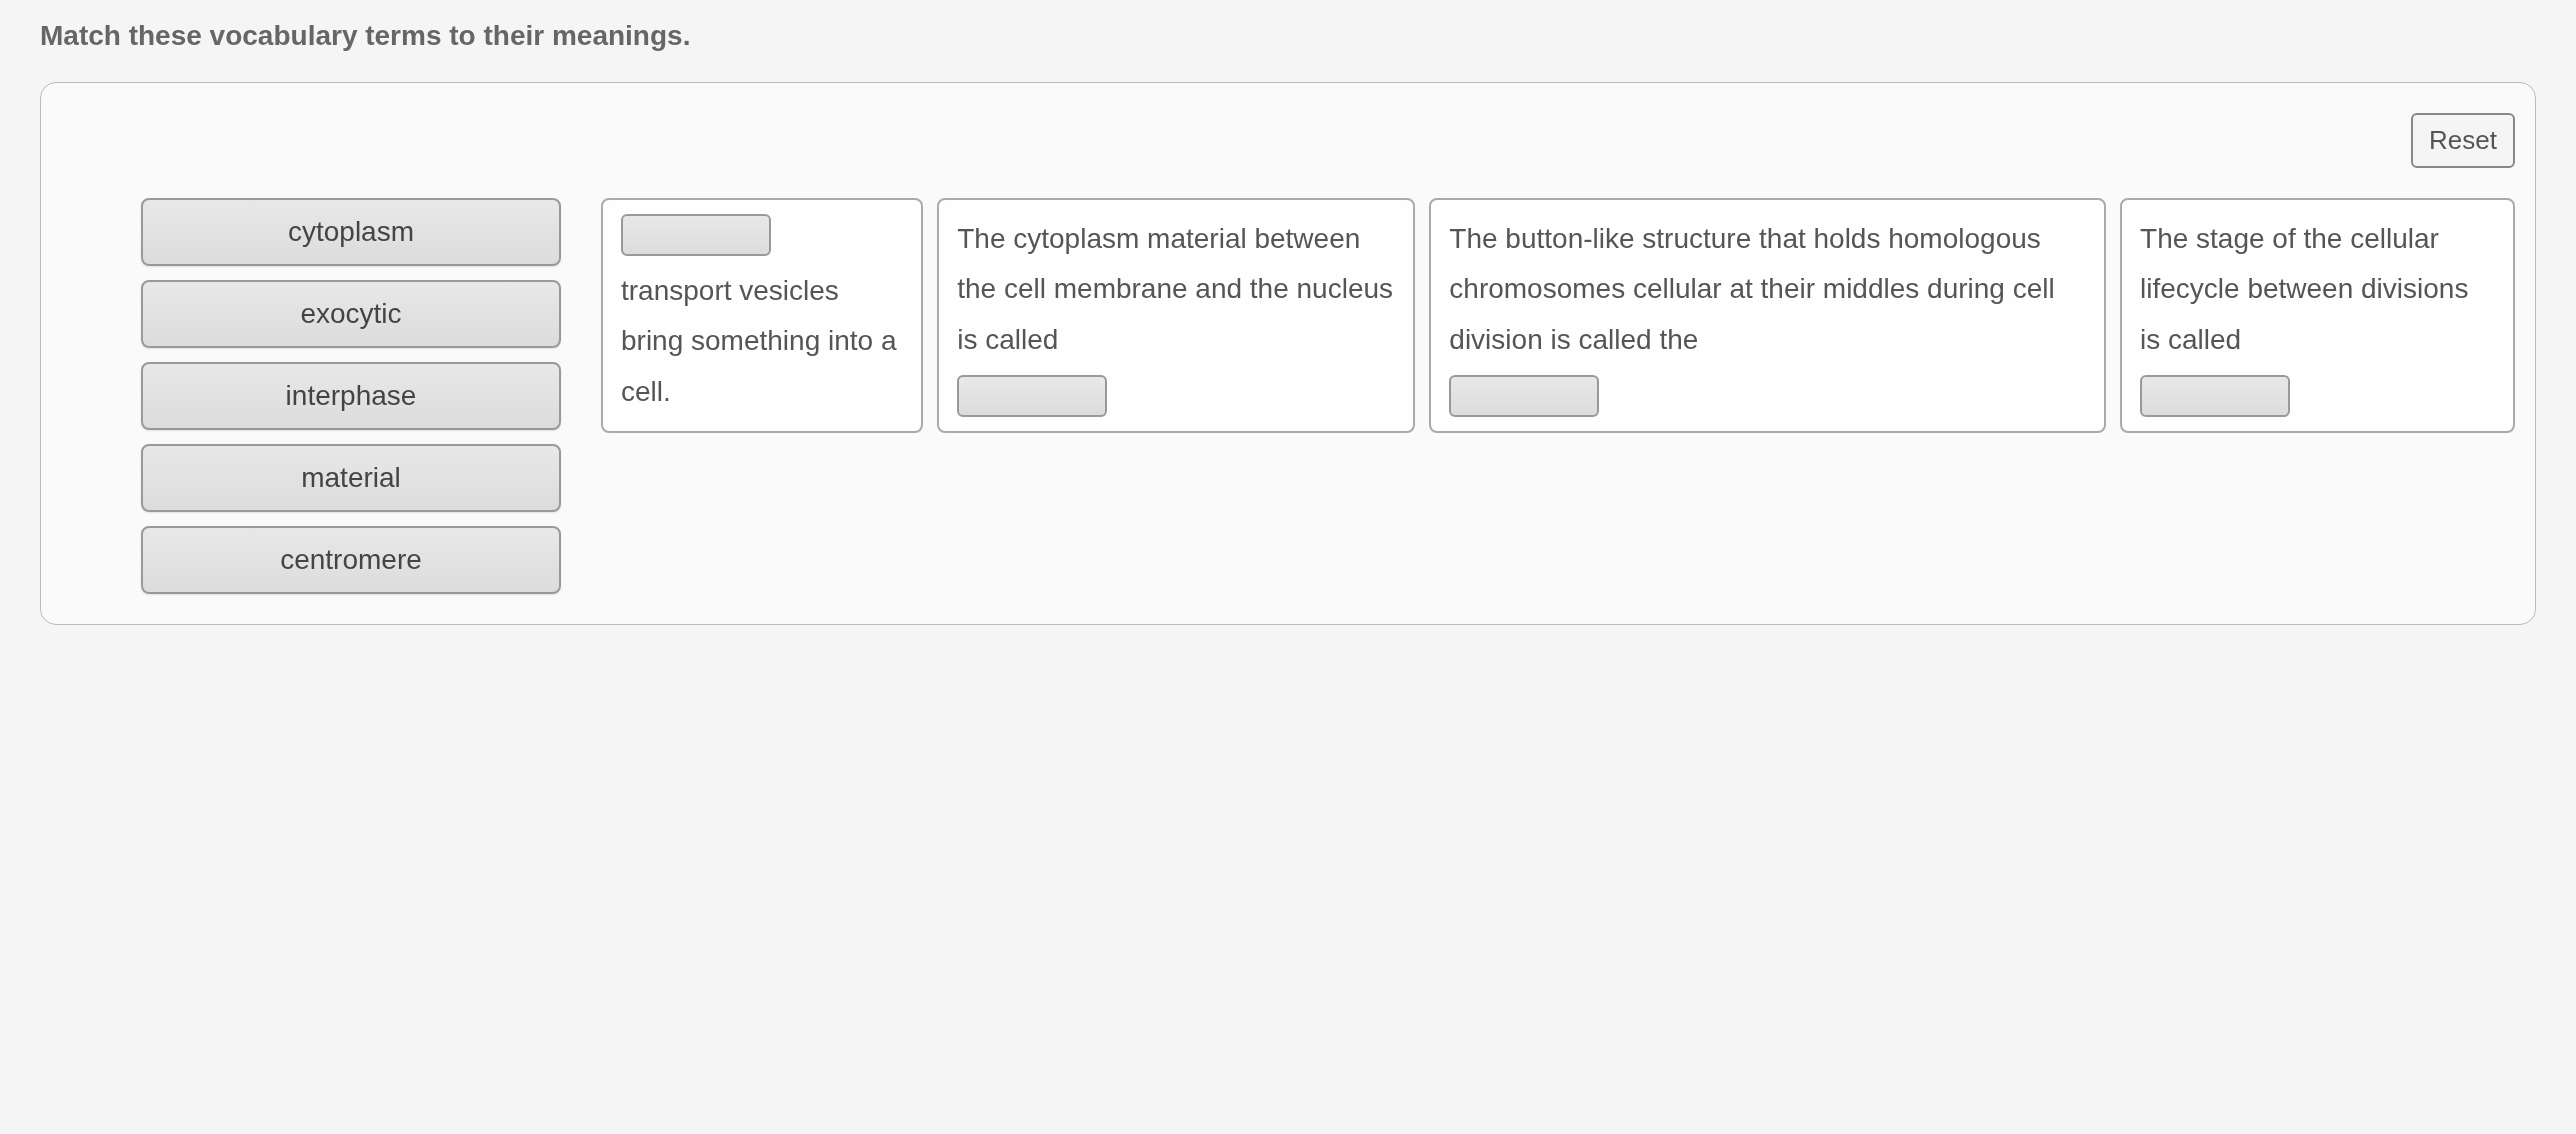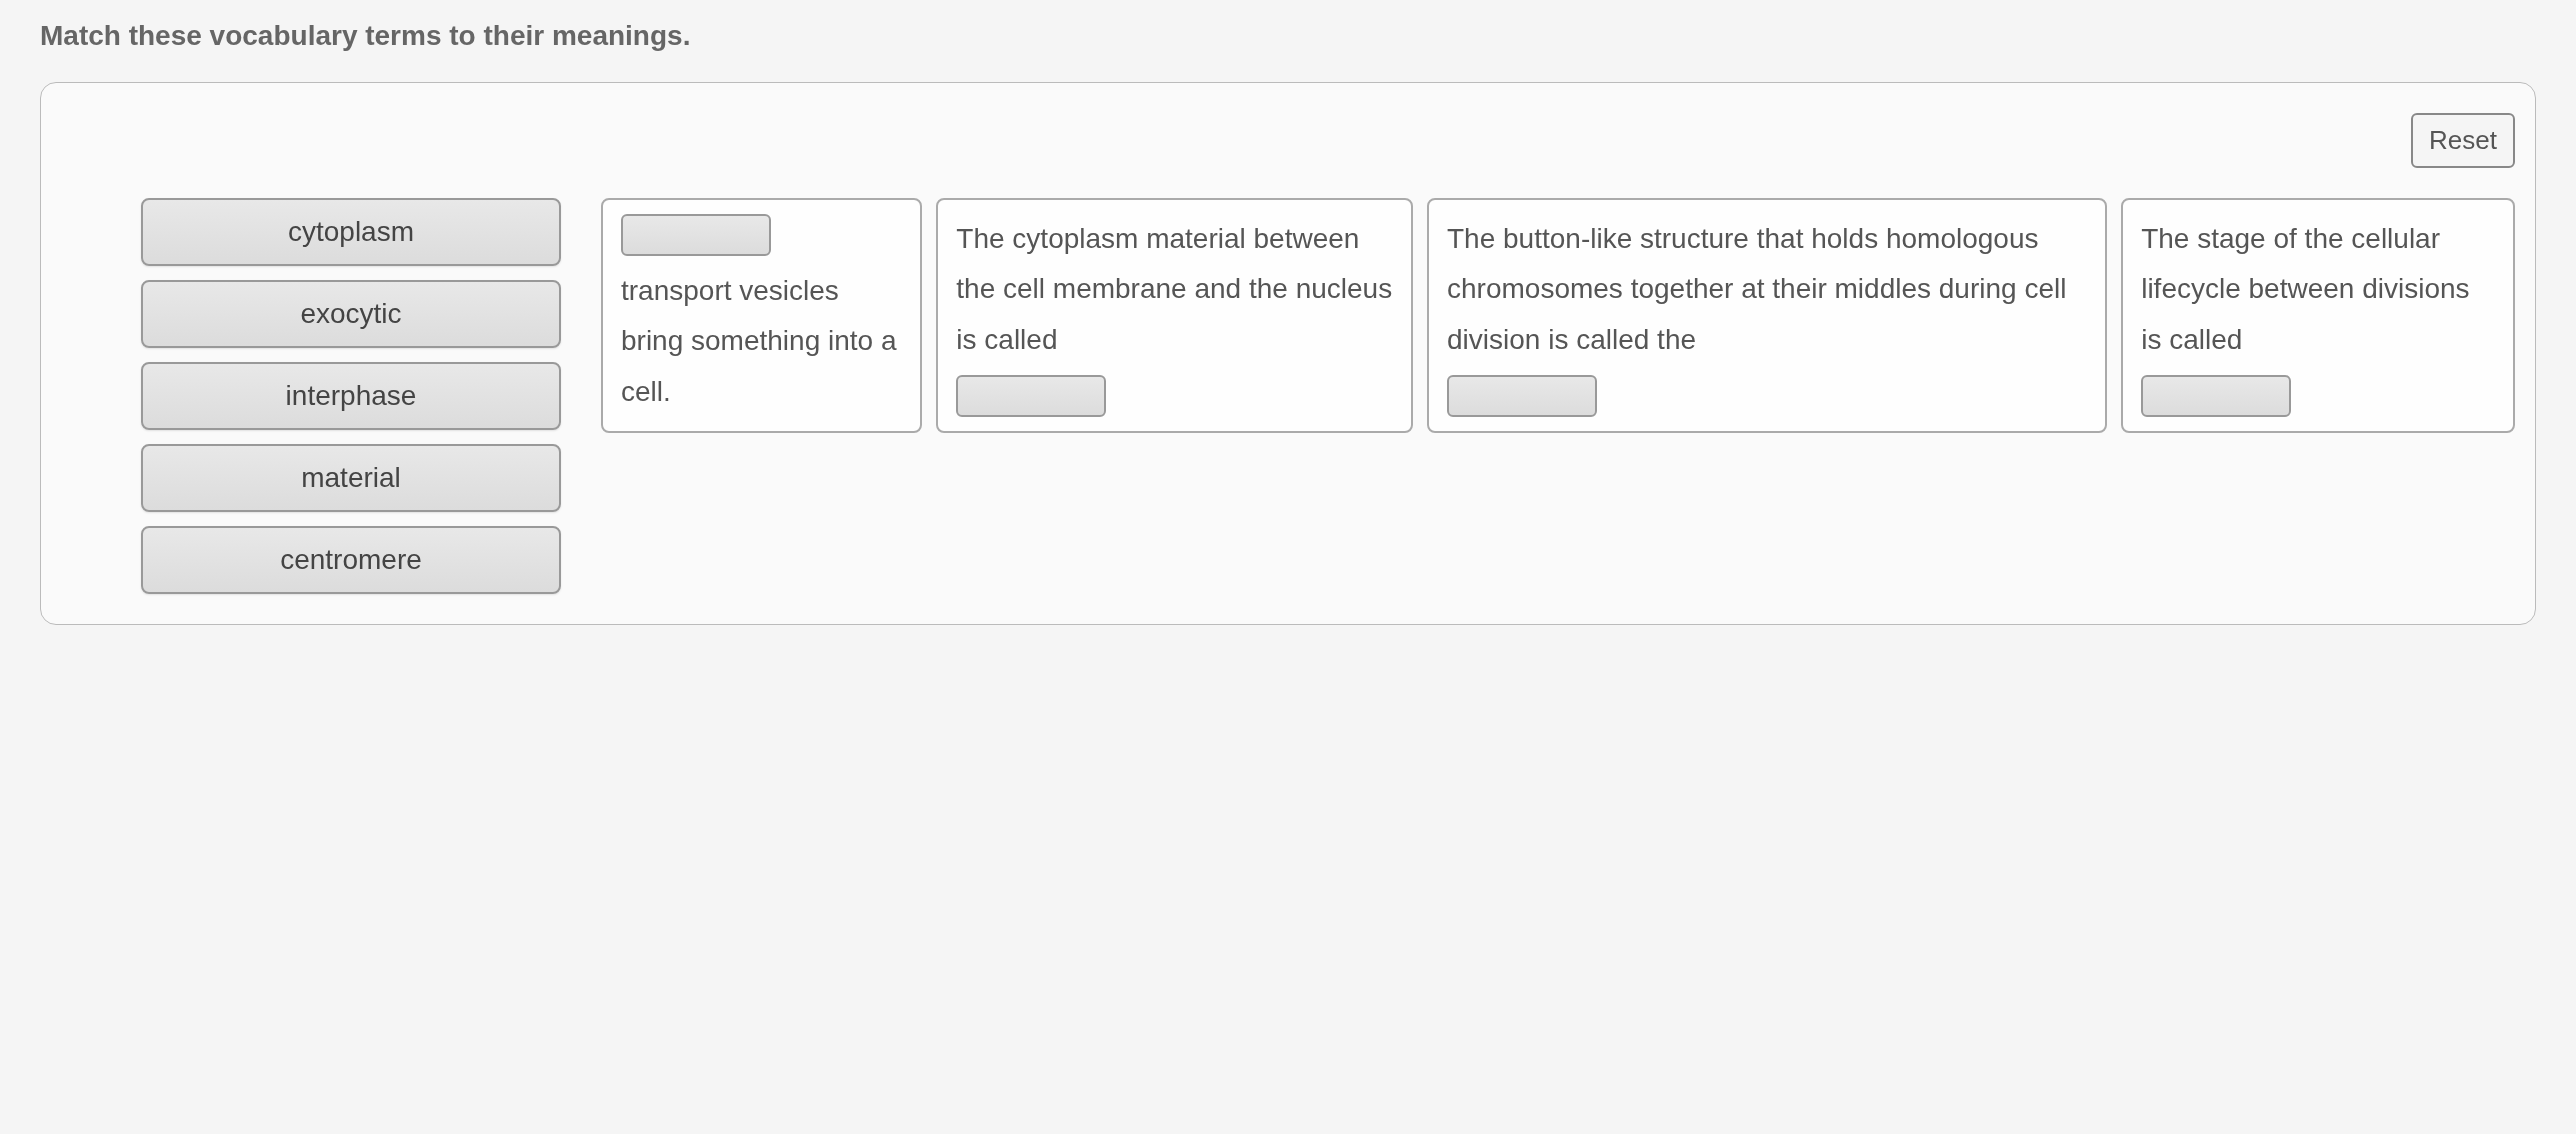--- a/index.html
+++ b/index.html
@@ -122,21 +122,21 @@
         <span class="drop-slot"></span>
         <span class="def-text">transport vesicles bring something into a cell.</span>
       </div>
 
       <div class="definition-item">
         <span class="def-text">The cytoplasm material between the cell membrane and the nucleus is called</span>
         <span class="drop-slot"></span>
       </div>
 
       <div class="definition-item">
-        <span class="def-text">The button-like structure that holds homologous chromosomes together at their middles during cell division is called the</span>
+        <span class="def-text">The button-like structure that holds homologous chromosomes cellular at their middles during cell division is called the</span>
         <span class="drop-slot"></span>
       </div>
 
 
       <div class="definition-item">
         <span class="def-text">The stage of the cellular lifecycle between divisions is called</span>
         <span class="drop-slot"></span>
       </div>
 
     </div>

